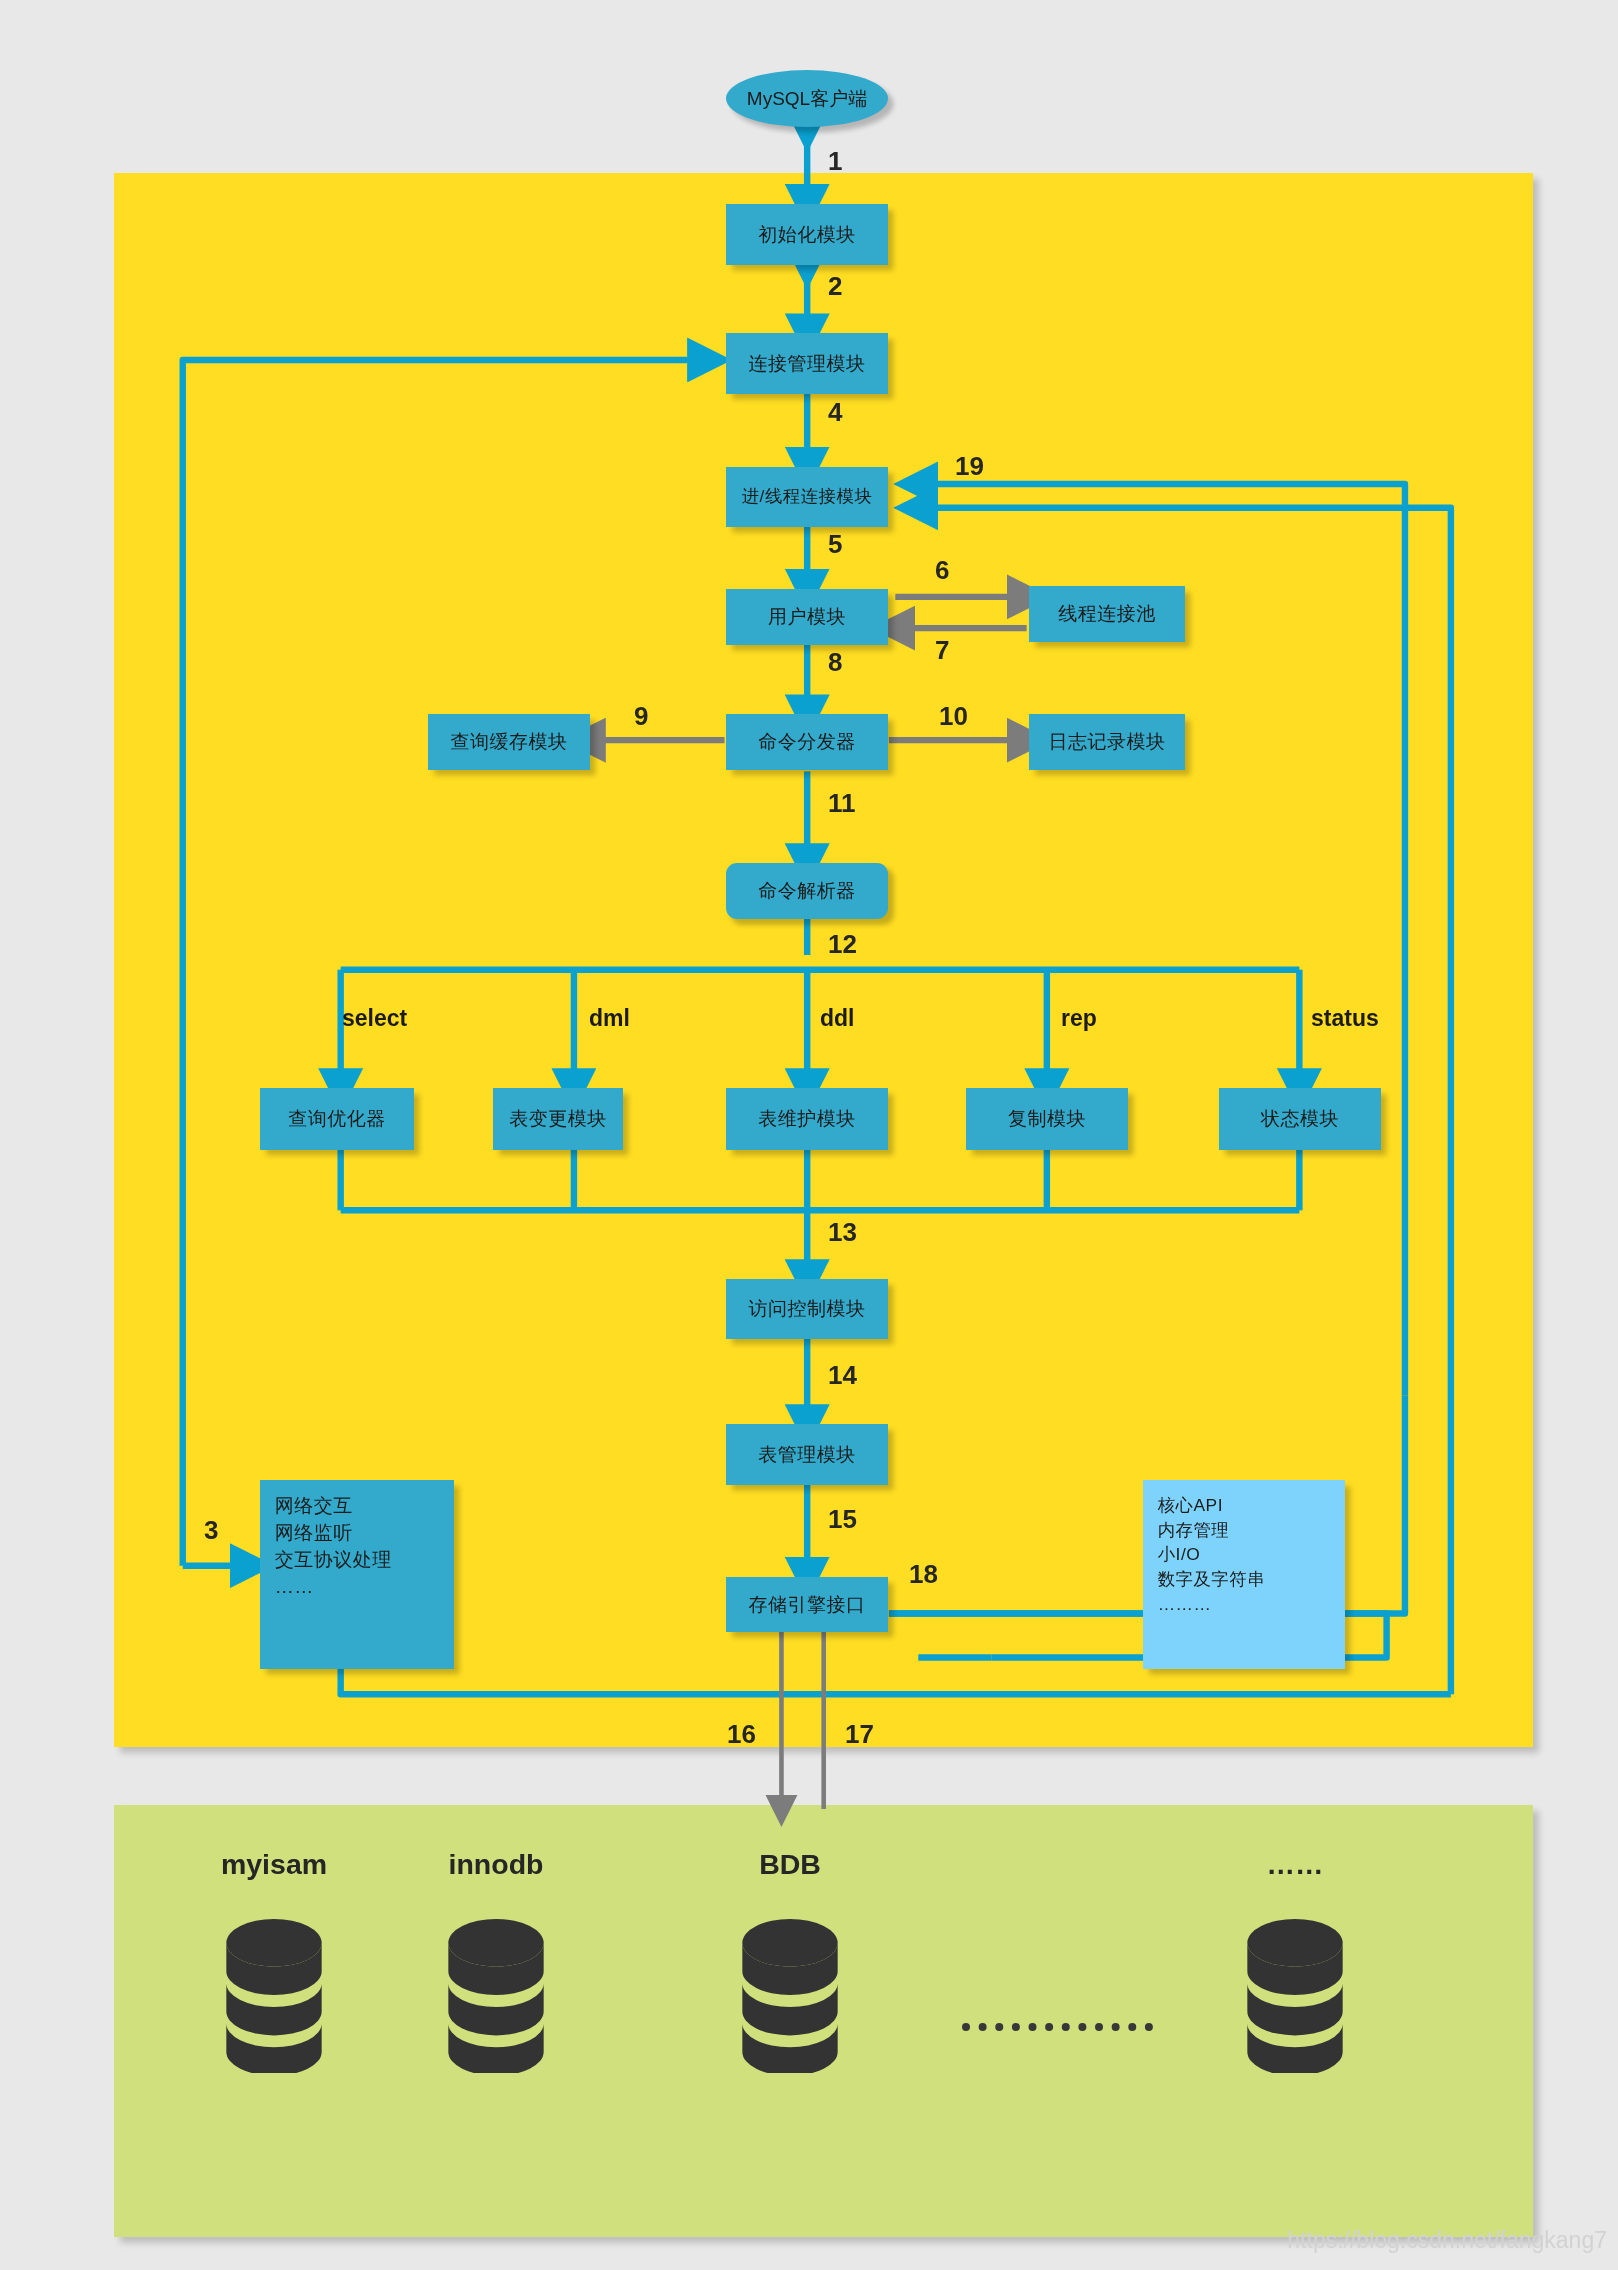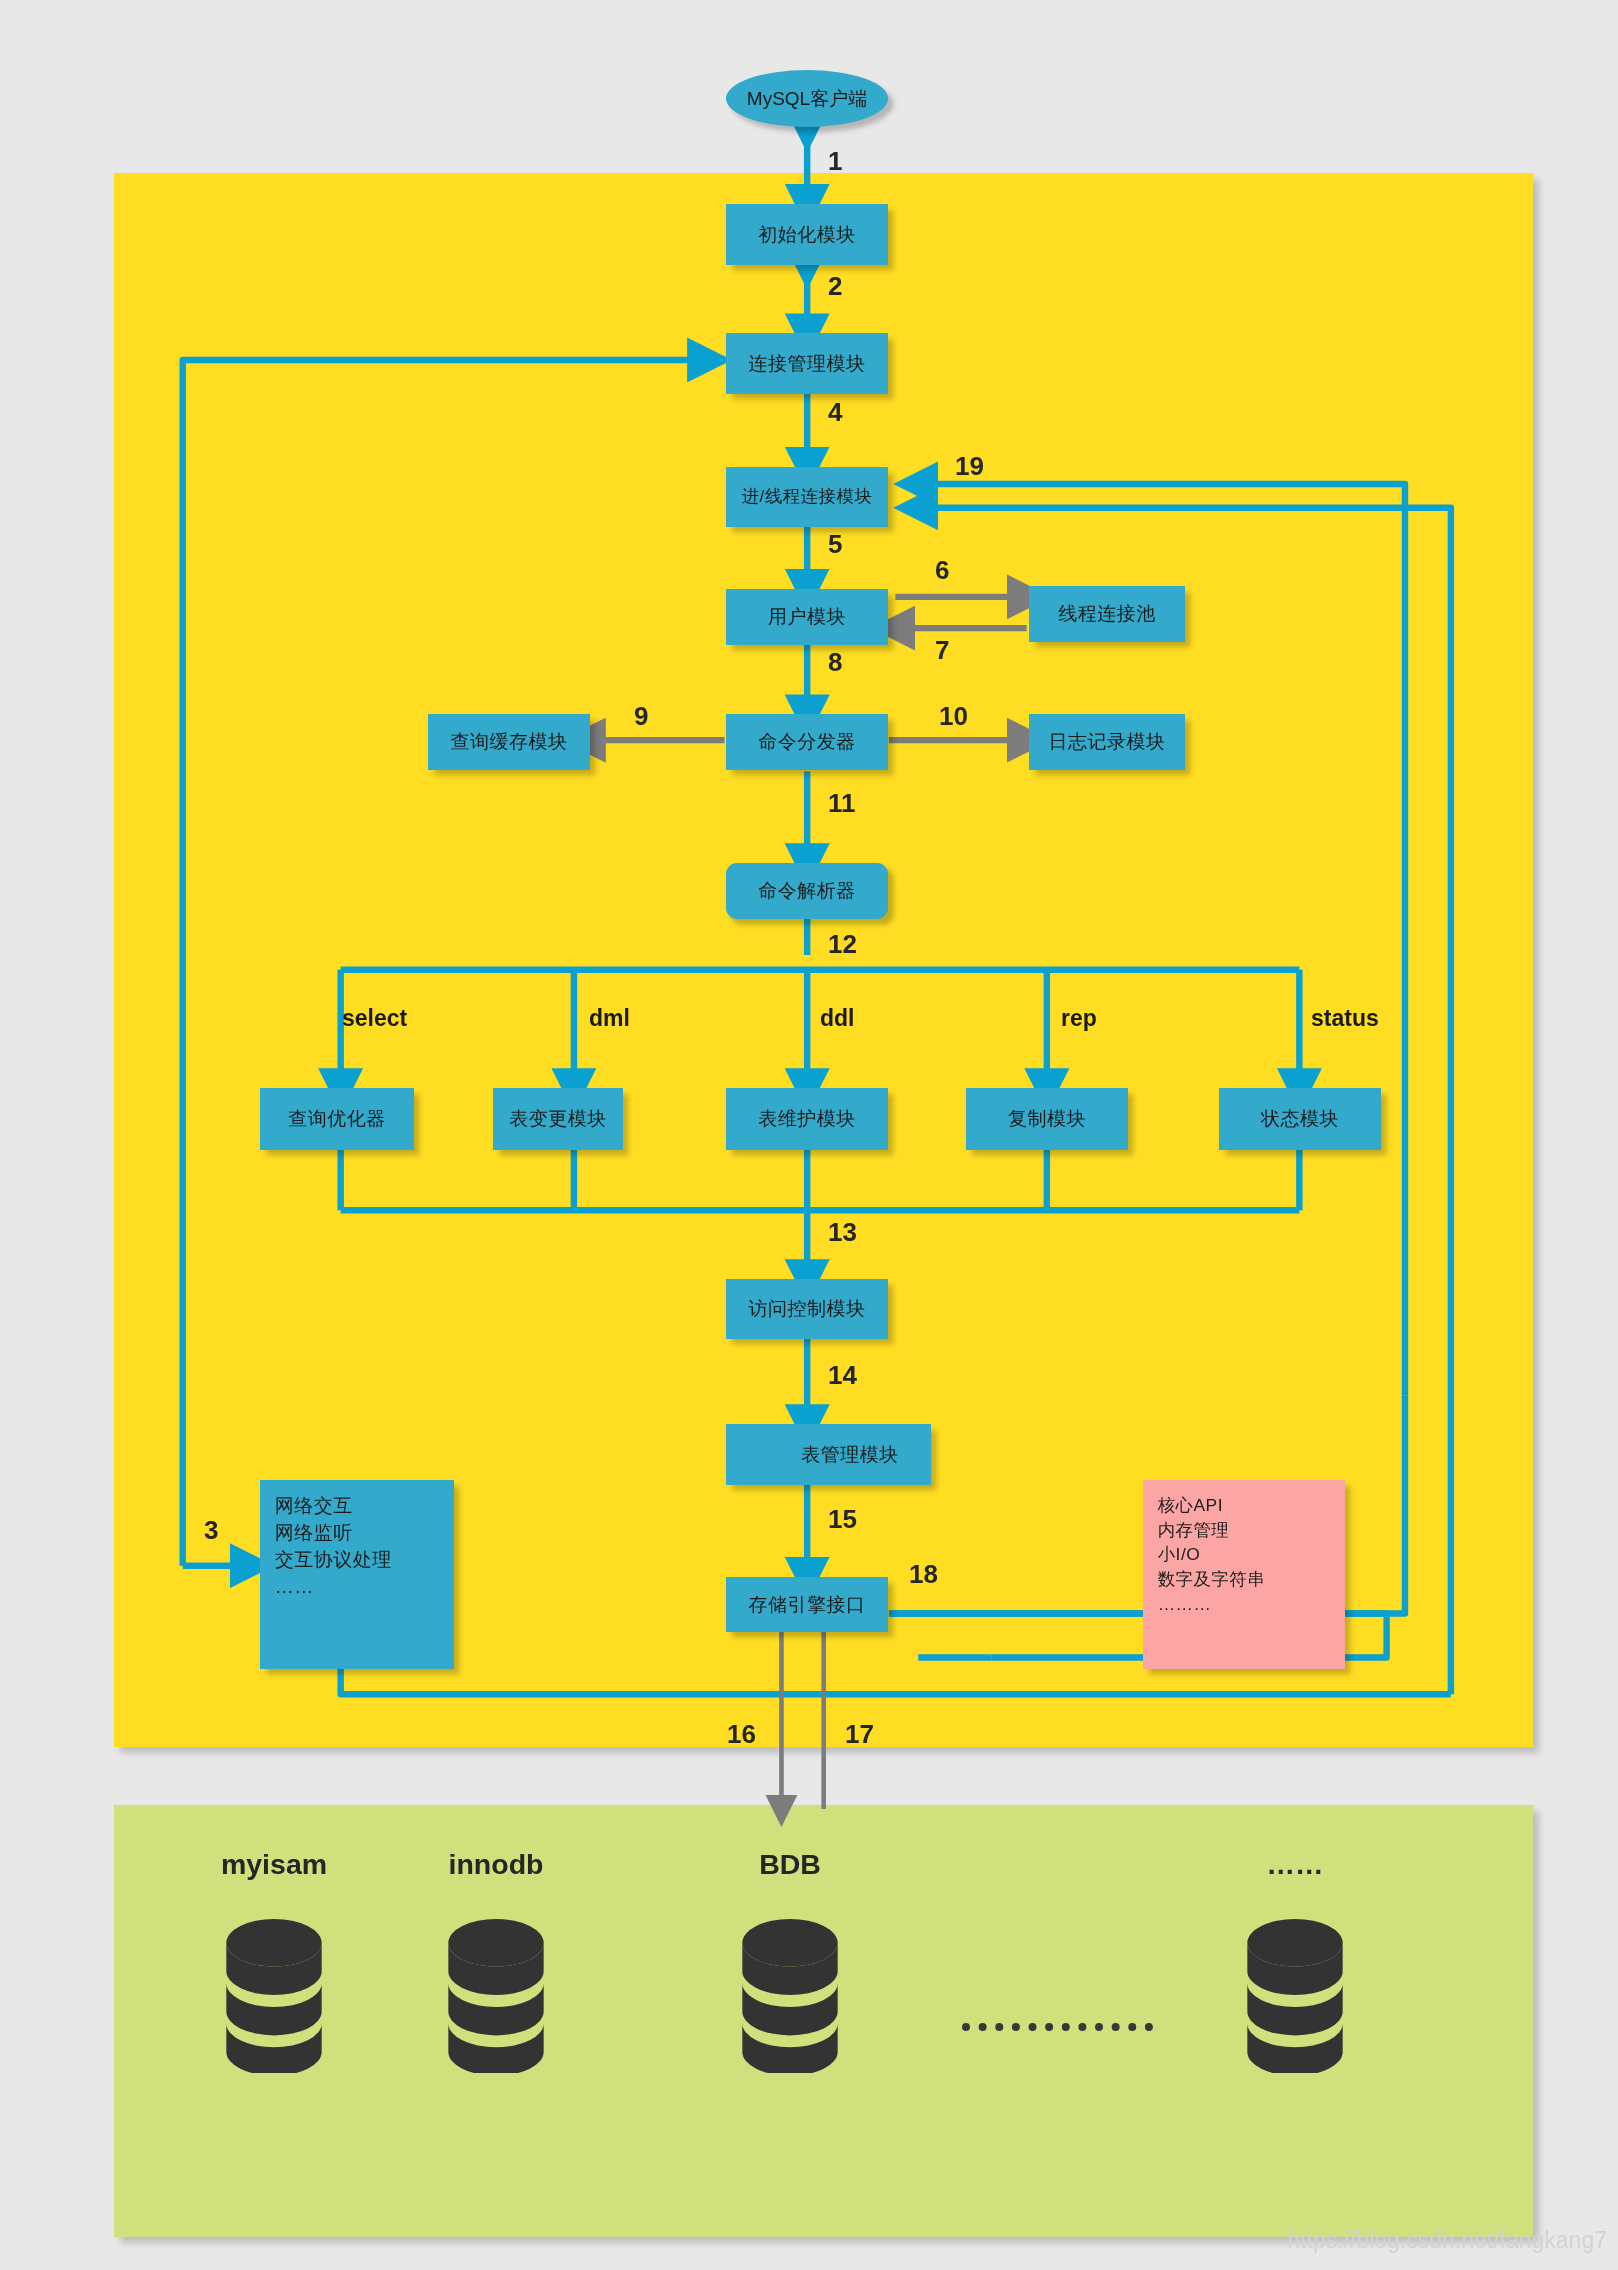--- a/index.html
+++ b/index.html
@@ -25,21 +25,21 @@
     display:flex;align-items:center;justify-content:center;
     font-size:19px;letter-spacing:0.5px;
     box-shadow:5.5px 5.5px 5.5px rgba(0,0,0,.22);
     text-align:center;line-height:1.25;
   }
   .node.sm{font-size:17.4px;}
   .node.multiline{
     align-items:flex-start;justify-content:flex-start;
     padding:13px 14.7px;line-height:1.42;text-align:left;white-space:pre-line;
   }
-  .node.pink{background:#fca5a5;font-size:17.4px;}
+  .node.pink{background:#7dd3fc;font-size:17.4px;}
   .ellipse{
     position:absolute;background:#33AACC;border-radius:50%;
     display:flex;align-items:center;justify-content:center;
     font-size:19px;color:#1b1b1b;
     box-shadow:5.5px 5.5px 5.5px rgba(0,0,0,.22);
   }
 
   
   .elabel{
     position:absolute;font-size:26px;font-weight:bold;color:#262626;
@@ -213,21 +213,21 @@
     <span>复制模块</span>
   </div>
   <div class="node" style="left:1219px;top:1088px;width:162px;height:62px;">
     <span>状态模块</span>
   </div>
 
   <div class="node" style="left:726px;top:1279px;width:162px;height:60px;">
     <span>访问控制模块</span>
   </div>
 
-  <div class="node" style="left:726px;top:1424px;width:162px;height:61px;padding-left:43px;">
+  <div class="node" style="left:726px;top:1424px;width:162px;height:61px;">
     <span>表管理模块</span>
   </div>
 
   <div class="node" style="left:726px;top:1577px;width:162px;height:55px;">
     <span>存储引擎接口</span>
   </div>
 
   <div class="node multiline" style="left:260px;top:1480px;width:165px;height:163px;">
     <span>网络交互
 网络监听

